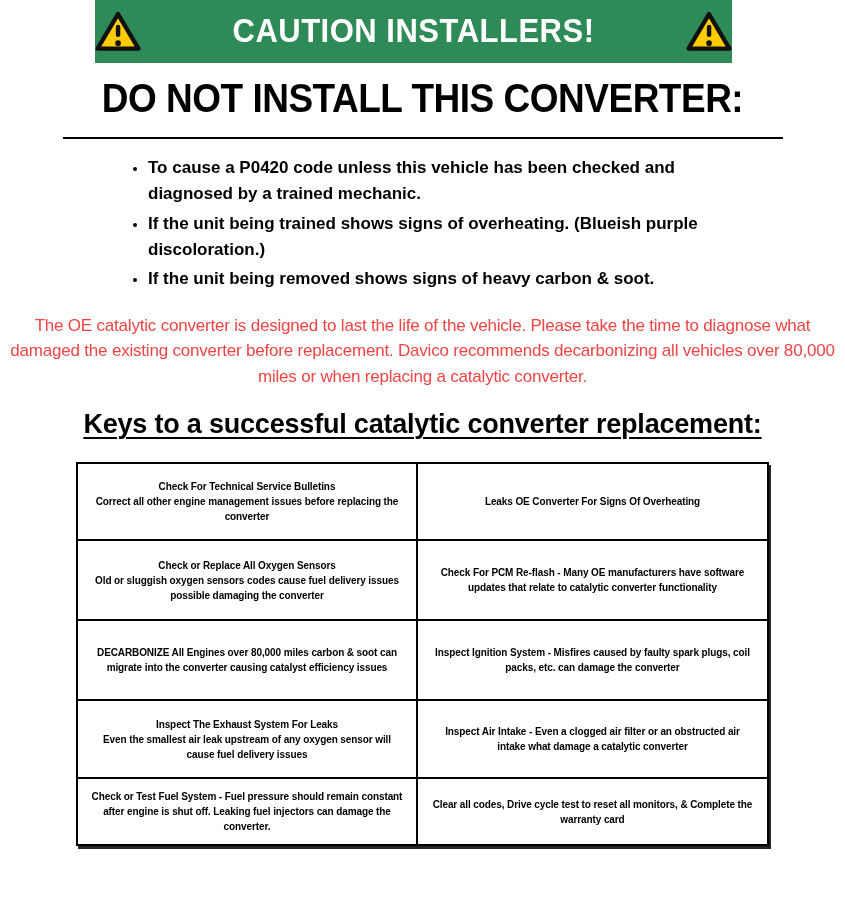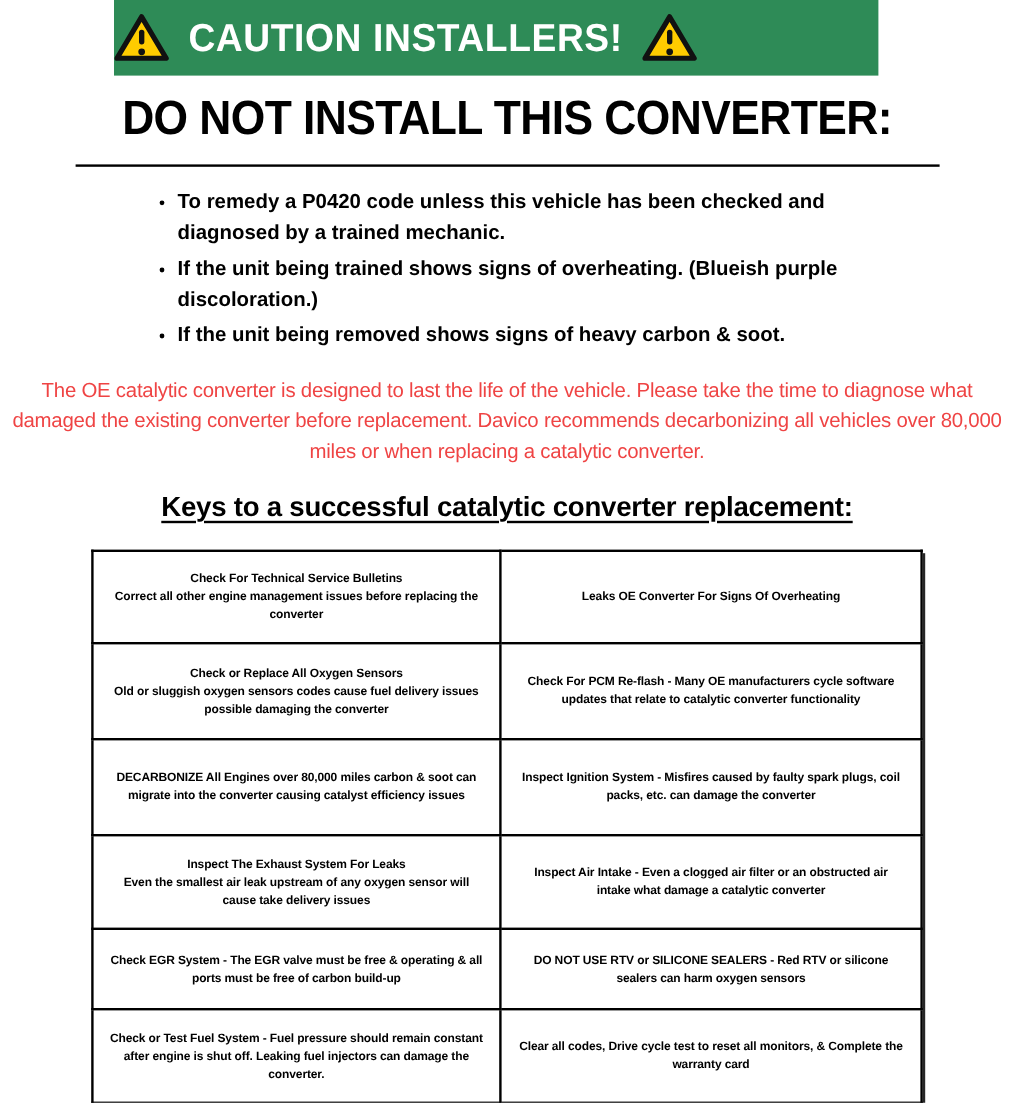--- a/index.html
+++ b/index.html
@@ -9,21 +9,21 @@
     font-family: "Liberation Sans", sans-serif;
     color: #000000;
     overflow: hidden;
   }
 
   
   .banner {
     margin-left: 95px;
     width: 637px; height: 63px;
     background: #2e8b57;
-    display: flex; align-items: center; justify-content: flex-start;
+    display: flex; align-items: center; justify-content: space-between;
     gap: 16px;
   }
   .banner-text {
     color: #ffffff;
     font-size: 31px;
     font-weight: 800;
     letter-spacing: 0.5px;
     transform: scaleY(1.05);
     white-space: nowrap;
   }
@@ -69,21 +69,21 @@
     font-weight: 400;
     line-height: 1.5;
     color: #ef4444;
     letter-spacing: -0.2px;
   }
 
   
   .keys-heading {
     margin-top: 20px;
     text-align: center;
-    font-size: 23px;
+    font-size: 27px;
     font-weight: 800;
     text-decoration: underline;
     text-decoration-thickness: 2px;
     text-underline-offset: 4px;
     letter-spacing: -0.2px;
   }
 
   
   table.keys-table {
     margin: 22px auto 0 auto;
@@ -129,21 +129,21 @@
     <path d="M32 4 L60.5 52 L3.5 52 Z" fill="#ffcc00" stroke="#111111" stroke-width="6" stroke-linejoin="round"></path>
     <rect x="29" y="19" width="6.2" height="17" rx="3" fill="#111111"></rect>
     <circle cx="32.1" cy="44.5" r="3.9" fill="#111111"></circle>
   </svg>
 </div>
 
 <h1 class="main-heading">DO NOT INSTALL THIS CONVERTER:</h1>
 <hr class="rule">
 
 <ul class="bullet-list">
-  <li>To remedy a P0420 code unless this vehicle has been checked and diagnosed by a trained mechanic.</li>
+  <li>To cause a P0420 code unless this vehicle has been checked and diagnosed by a trained mechanic.</li>
   <li>If the unit being trained shows signs of overheating. (Blueish purple discoloration.)</li>
   <li>If the unit being removed shows signs of heavy carbon &amp; soot.</li>
 </ul>
 
 <p class="intro">The OE catalytic converter is designed to last the life of the vehicle. Please take the time to diagnose what damaged the existing converter before replacement. Davico recommends decarbonizing all vehicles over 80,000 miles or when replacing a catalytic converter.</p>
 
 <h2 class="keys-heading">Keys to a successful catalytic converter replacement:</h2>
 
 <table class="keys-table">
   <colgroup>
@@ -152,33 +152,29 @@
     </colgroup>
   <tbody>
     <tr>
       <td>Check For Technical Service Bulletins
 Correct all other engine management issues before replacing the converter</td>
       <td class="cell-large">Leaks OE Converter For Signs Of Overheating</td>
     </tr>
     <tr>
       <td>Check or Replace All Oxygen Sensors
 Old or sluggish oxygen sensors codes cause fuel delivery issues possible damaging the converter</td>
-      <td>Check For PCM Re-flash - Many OE manufacturers cycle software updates that relate to catalytic converter functionality</td>
+      <td>Check For PCM Re-flash - Many OE manufacturers have software updates that relate to catalytic converter functionality</td>
     </tr>
     <tr>
       <td>DECARBONIZE All Engines over 80,000 miles carbon &amp; soot can migrate into the converter causing catalyst efficiency issues</td>
       <td>Inspect Ignition System - Misfires caused by faulty spark plugs, coil packs, etc. can damage the converter</td>
     </tr>
     <tr>
       <td>Inspect The Exhaust System For Leaks
-Even the smallest air leak upstream of any oxygen sensor will cause take delivery issues</td>
+Even the smallest air leak upstream of any oxygen sensor will cause fuel delivery issues</td>
       <td>Inspect Air Intake - Even a clogged air filter or an obstructed air intake what damage a catalytic converter</td>
-    </tr>
-    <tr>
-      <td>Check EGR System - The EGR valve must be free &amp; operating &amp; all ports must be free of carbon build-up</td>
-      <td>DO NOT USE RTV or SILICONE SEALERS - Red RTV or silicone sealers can harm oxygen sensors</td>
     </tr>
     <tr>
       <td>Check or Test Fuel System - Fuel pressure should remain constant after engine is shut off.  Leaking fuel injectors can damage the converter.</td>
       <td>Clear all codes,  Drive cycle test to reset all monitors, &amp; Complete the warranty card</td>
     </tr>
   </tbody>
 </table>
 
 </body></html>

